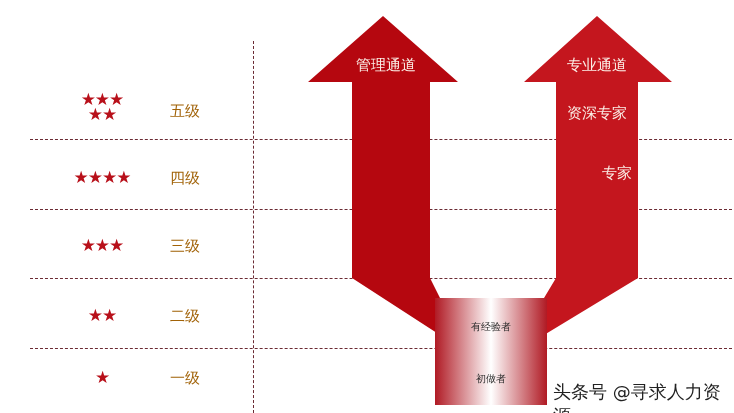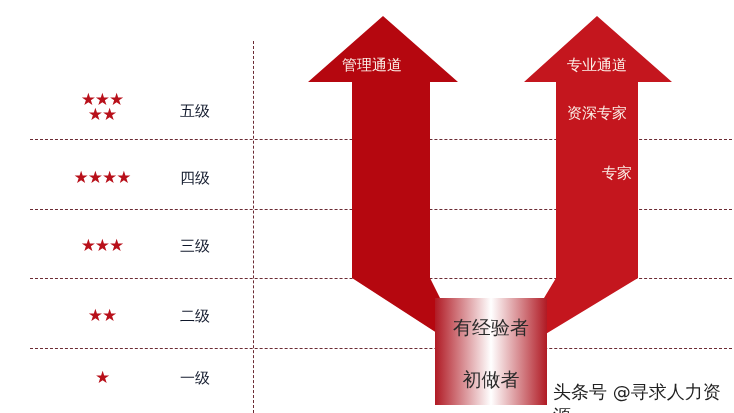--- a/index.html
+++ b/index.html
@@ -19,28 +19,28 @@
       border-left: 1px dashed #6b2a33;
     }
     svg.shapes { position: absolute; left: 0; top: 0; }
     .level-row { position: absolute; left: 0; width: 250px; height: 30px; }
     .stars {
       position: absolute; right: 108px; color: #b8101a; font-size: 17px; line-height: 15px;
       text-align: center; letter-spacing: -1px; width: 80px;
     }
     .stars .line { display: block; }
     .level-label {
-      position: absolute; left: 180px; font-size: 15px; color: #0f172a; line-height: 20px;
+      position: absolute; left: 170px; font-size: 15px; color: #a16207; line-height: 20px;
     }
     .arrow-text {
       position: absolute; color: #fbeee6; font-size: 15px; line-height: 18px;
       text-align: center; width: 120px;
     }
     .center-text {
-      position: absolute; color: #2a2a2a; font-size: 19px; line-height: 18px;
+      position: absolute; color: #2a2a2a; font-size: 10px; line-height: 18px;
       text-align: center; width: 112px; left: 435px;
     }
     .watermark {
       position: absolute; left: 553px; top: 380px; font-size: 18px; color: #222;
       text-shadow: 0 0 2px #fff, 0 0 2px #fff; letter-spacing: 0px;
     }
   </style>
 </head>
 <body>
 
@@ -93,21 +93,21 @@
     </span>
     <span class="level-label" style="top:0px">二级</span>
   </div>
   <div class="level-row" style="top:368px">
     <span class="stars" style="top:2px">
       <span class="line">★</span>
     </span>
     <span class="level-label" style="top:0px">一级</span>
   </div>
 
-  <div class="arrow-text" style="left:312px; top:56px">管理通道</div>
+  <div class="arrow-text" style="left:326px; top:56px">管理通道</div>
 
   <div class="arrow-text" style="left:537px; top:104px">资深专家</div>
   <div class="arrow-text" style="left:537px; top:56px">专业通道</div>
   <div class="arrow-text" style="left:557px; top:164px">专家</div>
 
   <div class="center-text" style="top:318px">有经验者</div>
   <div class="center-text" style="top:370px">初做者</div>
 
   <div class="watermark">头条号 @寻求人力资源</div>
 </div>

